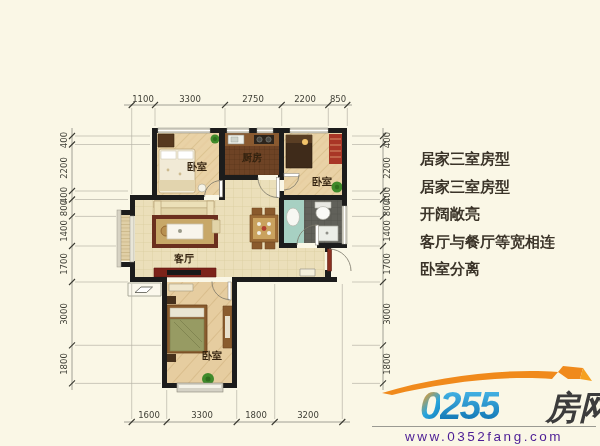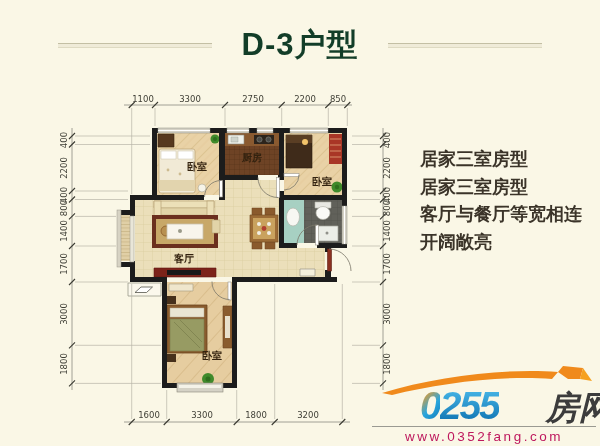--- a/index.html
+++ b/index.html
@@ -8,52 +8,47 @@
   .stage{position:absolute;inset:0;}
   
   .title-wrap{position:absolute;top:24px;left:0;width:600px;height:40px;}
   .title{position:absolute;left:0;top:0;width:100%;text-align:center;
          font-size:31px;font-weight:bold;color:#123d28;letter-spacing:1px;}
   .title-rule{position:absolute;top:19px;height:3px;width:154px;
               border-top:1px solid #c3bfa4;border-bottom:1px solid #dedac2;background:#efebd8;}
   .rule-left{left:58px;} .rule-right{left:388px;}
   
   .features{position:absolute;left:420px;top:151px;width:178px;}
-  .feature{font-size:18px;font-weight:700;color:#3b3429;line-height:16px;margin-bottom:11.5px;
+  .feature{font-size:15px;font-weight:700;color:#3b3429;line-height:16px;margin-bottom:11.5px;
            white-space:nowrap;}
   
   svg.plan{position:absolute;left:0;top:0;}
   .dimtxt{font-size:8.5px;fill:#3f3f36;font-family:"DejaVu Sans",sans-serif;}
   .roomtxt{font-size:10px;font-weight:bold;fill:#33220f;}
   
   .logo{position:absolute;left:370px;top:366px;width:228px;height:78px;}
   .logo .swoosh{position:absolute;left:12px;top:0;}
   .brand{position:absolute;left:50px;top:18px;white-space:nowrap;font-style:italic;font-weight:900;}
   .brand .num{font-size:39px;color:#1186c6;letter-spacing:-2px;font-family:"Liberation Sans",sans-serif;}
   .brand .cn{font-size:33px;color:#3c3c3c;font-style:italic;letter-spacing:0px;margin-left:47px;}
   @supports (-webkit-background-clip:text){
     .brand .num{background:linear-gradient(180deg,#4cbcec 5%,#0b6fae 95%);
                 -webkit-background-clip:text;background-clip:text;color:transparent;}
     .brand .num0{background:linear-gradient(135deg,#f59a1f 18%,#2aa6dd 55%,#0b6fae 100%);
                 -webkit-background-clip:text;background-clip:text;color:transparent;}
   }
   .logo .divider{position:absolute;left:2px;top:60px;width:224px;height:1px;background:#9a9a92;}
   .logo .url{position:absolute;left:0;top:63px;width:100%;text-align:center;
-             font-size:13.5px;color:#be185d;letter-spacing:2.5px;}
+             font-size:13.5px;color:#4c1d95;letter-spacing:2.5px;}
 </style>
 </head>
 <body>
 
 <div class="stage">
 
-  <div class="title-wrap">
-    <div class="title-rule rule-left"></div>
-    <div class="title">D-3户型</div>
-    <div class="title-rule rule-right"></div>
-  </div>
 
   <svg class="plan" width="600" height="446" viewBox="0 0 600 446">
     <defs>
       <pattern id="tile" width="9" height="9" patternUnits="userSpaceOnUse">
         <rect width="9" height="9" fill="#ebdfba"></rect>
         <path d="M9 0V9H0" fill="none" stroke="#d9cb9e" stroke-width="0.8"></path>
       </pattern>
       <pattern id="wood" width="12" height="12" patternUnits="userSpaceOnUse" patternTransform="rotate(-45)">
         <rect width="12" height="12" fill="#e9d2a6"></rect>
         <path d="M0 0H12" stroke="#d0b47c" stroke-width="1"></path>
@@ -335,22 +330,23 @@
         <text class="dimtxt" x="390" y="264" transform="rotate(-90 390 264)">1700</text>
         <text class="dimtxt" x="390" y="314" transform="rotate(-90 390 314)">3000</text>
         <text class="dimtxt" x="390" y="364" transform="rotate(-90 390 364)">1800</text>
       </g>
     </g>
   </svg>
 
   <div class="features">
     <div class="feature">居家三室房型</div>
     <div class="feature">居家三室房型</div>
+    <div class="feature">开阔敞亮</div>
     <div class="feature">客厅与餐厅等宽相连</div>
-    <div class="feature">开阔敞亮</div>
+    <div class="feature">卧室分离</div>
   </div>
 
   <div class="logo">
     <svg class="swoosh" width="212" height="30" viewBox="0 0 212 30">
       <path d="M0 27 C 55 10, 125 2, 176 6 L 170 13 C 122 9, 58 17, 10 29 Z" fill="#f08a1c"></path>
       <path d="M176 6 L 181 0 L 201 2 L 198 13 L 186 13 Z" fill="#f08a1c"></path>
       <path d="M198 13 L 210 15 L 201 2 Z" fill="#f6a11f"></path>
     </svg>
     <div class="brand">
       <span class="num num0">0</span><span class="num">255</span><span class="cn">房网</span>

